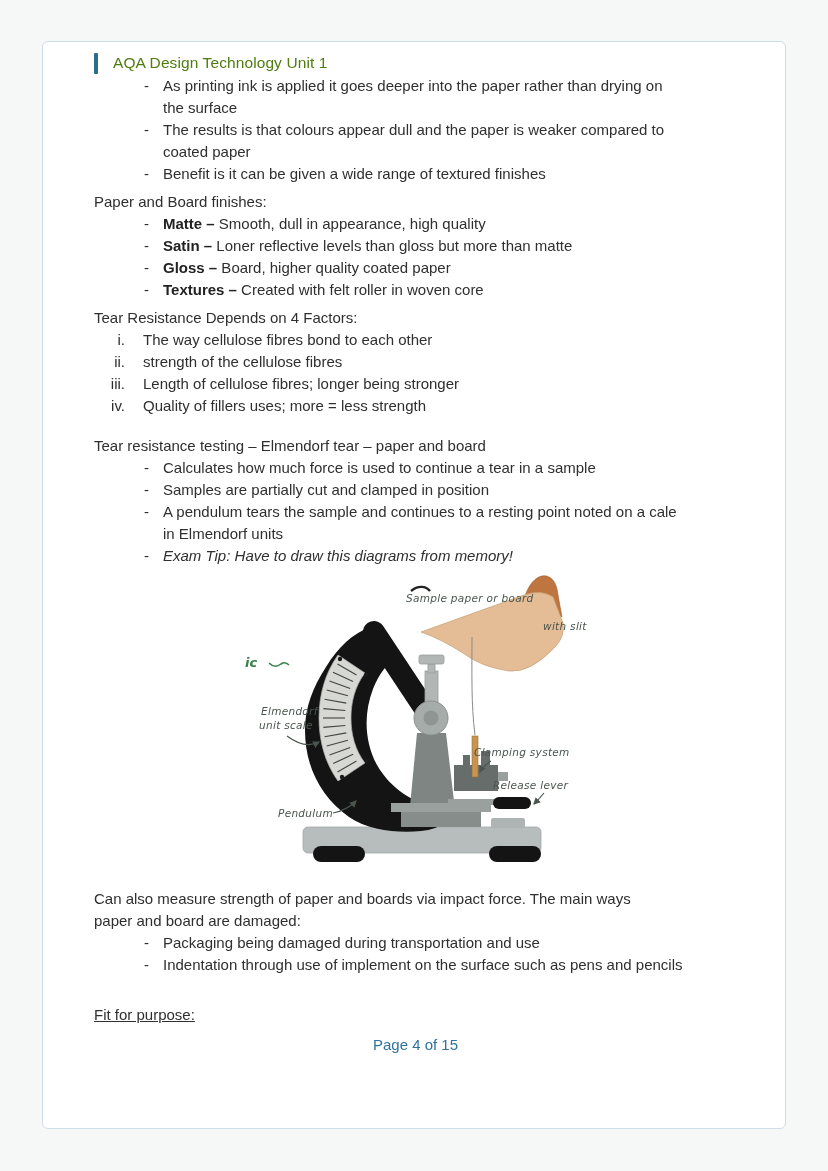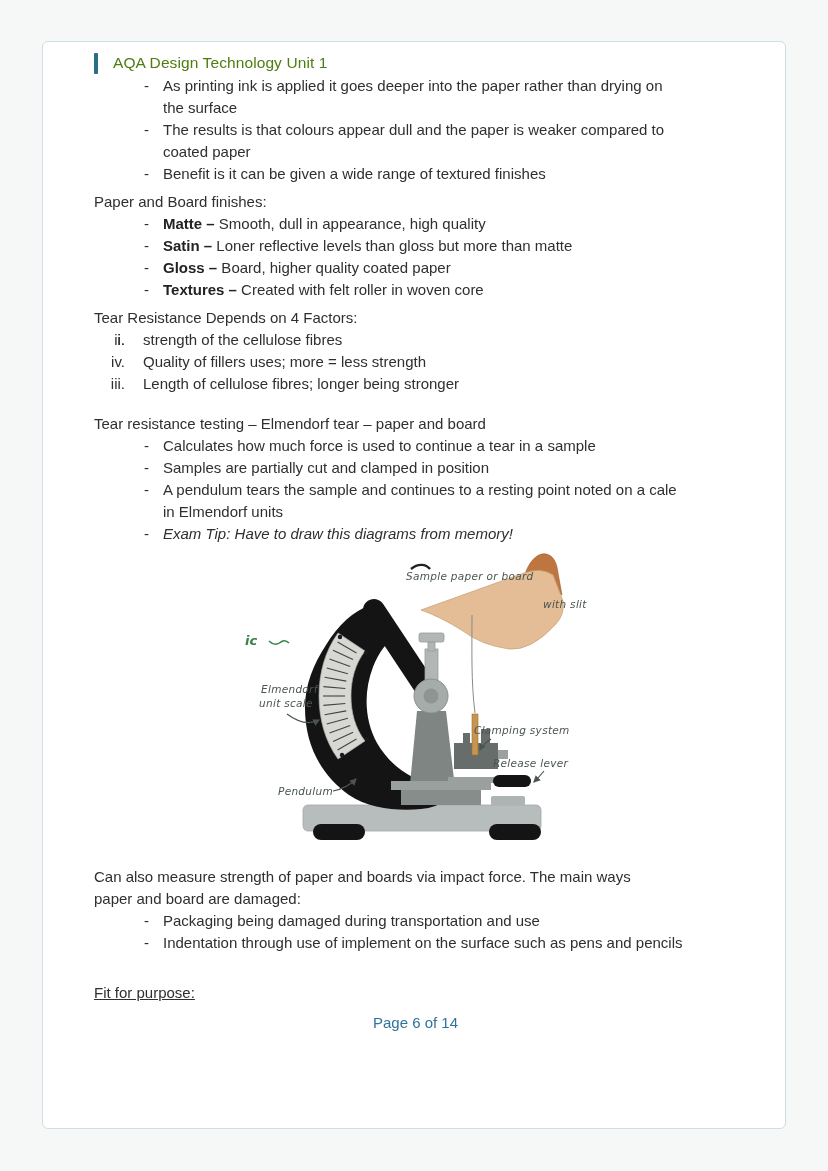--- a/index.html
+++ b/index.html
@@ -97,24 +97,24 @@
       </li>
     <li>
         <span class="dash">-</span>
         <span class="li-text"><span class="bold">Textures –</span><span> Created with felt roller in woven core</span></span>
       </li>
   </ul>
 
   <p class="m-top6">Tear Resistance Depends on 4 Factors:</p>
 
   <ul class="plain roman m-top4">
-    <li><span class="num">i.</span></li>
+    <li><span class="num">i.</span><span>The way cellulose fibres bond to each other</span></li>
     <li><span class="num">ii.</span><span>strength of the cellulose fibres</span></li>
+    <li><span class="num">iii.</span><span>Length of cellulose fibres; longer being stronger</span></li>
     <li><span class="num">iv.</span><span>Quality of fillers uses; more = less strength</span></li>
-    <li><span class="num">iii.</span><span>Length of cellulose fibres; longer being stronger</span></li>
   </ul>
 
   <p class="m-top18">Tear resistance testing – Elmendorf tear – paper and board</p>
 
   <ul class="plain m-top6">
     <li>
         <span class="dash">-</span>
         <span class="li-text">Calculates how much force is used to continue a tear in a sample</span>
       </li>
     <li>
@@ -236,15 +236,15 @@
         <span class="li-text">Packaging being damaged during transportation and use</span>
       </li>
     <li>
         <span class="dash">-</span>
         <span class="li-text">Indentation through use of implement on the surface such as pens and pencils</span>
       </li>
   </ul>
 
   <p class="m-top28">Fit for purpose:</p>
 
-  <div class="footer">Page 6 of 14</div>
+  <div class="footer">Page 4 of 15</div>
 
 </div>
 
 </body></html>

